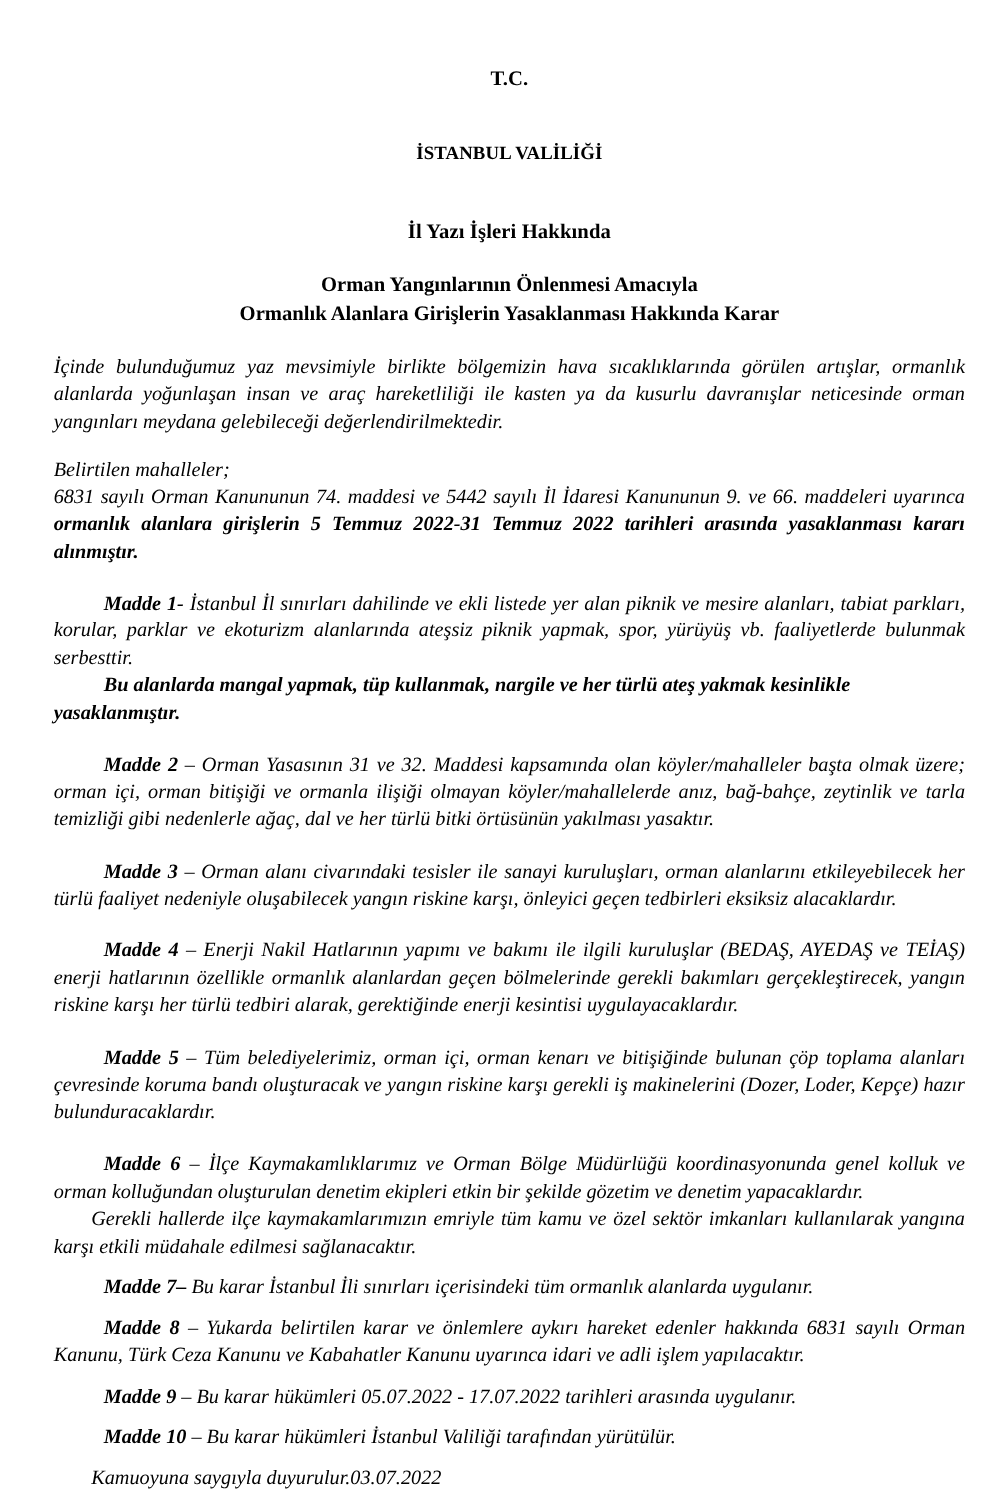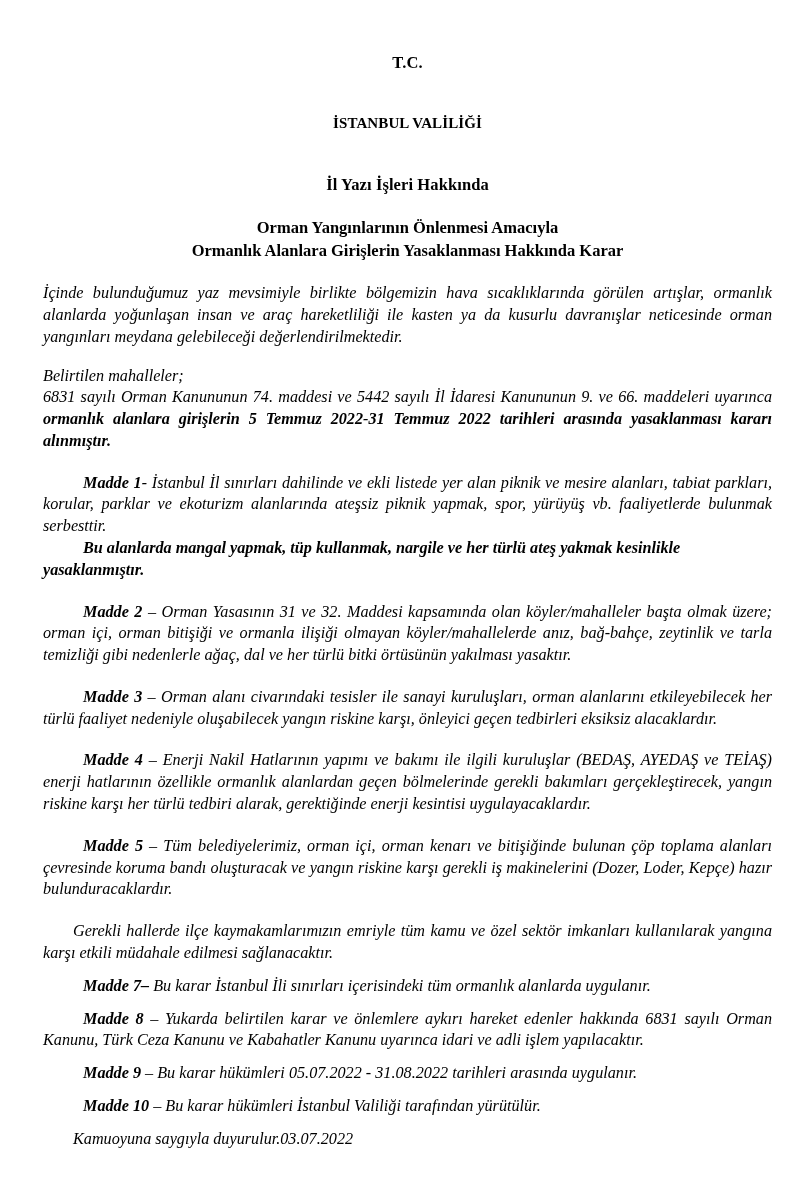--- a/index.html
+++ b/index.html
@@ -165,39 +165,42 @@
 
     <div class="gap-md"></div>
 
     <p class="para">
       <span class="indent"></span><b>Madde 5</b><span> – Tüm belediyelerimiz, orman içi, orman kenarı ve bitişiğinde bulunan çöp toplama alanları çevresinde koruma bandı oluşturacak ve yangın riskine karşı gerekli iş makinelerini (Dozer, Loder, Kepçe) hazır bulunduracaklardır.</span>
     </p>
 
     <div class="gap-md"></div>
 
     <p class="para">
+      <span class="indent"></span><b>Madde 6</b><span> – İlçe Kaymakamlıklarımız ve Orman Bölge Müdürlüğü koordinasyonunda genel kolluk ve orman kolluğundan oluşturulan denetim ekipleri etkin bir şekilde gözetim ve denetim yapacaklardır.</span>
+    </p>
+    <p class="para">
       <span class="indent-sm"></span><span>Gerekli hallerde ilçe kaymakamlarımızın emriyle tüm kamu ve özel sektör imkanları kullanılarak yangına karşı etkili müdahale edilmesi sağlanacaktır.</span>
     </p>
 
     <div class="gap-sm"></div>
 
     <p class="para flush">
       <span class="indent"></span><b>Madde 7–</b><span> Bu karar İstanbul İli sınırları içerisindeki tüm ormanlık alanlarda uygulanır.</span>
     </p>
 
     <div class="gap-sm"></div>
 
     <p class="para">
       <span class="indent"></span><b>Madde 8</b><span> – Yukarda belirtilen karar ve önlemlere aykırı hareket edenler hakkında 6831 sayılı Orman Kanunu, Türk Ceza Kanunu ve Kabahatler Kanunu uyarınca idari ve adli işlem yapılacaktır.</span>
     </p>
 
     <div class="gap-sm"></div>
 
     <p class="para flush">
-      <span class="indent"></span><b>Madde 9</b><span> – Bu karar hükümleri 05.07.2022 - 31.08.2022 tarihleri arasında uygulanır.</span>
+      <span class="indent"></span><b>Madde 9</b><span> – Bu karar hükümleri 05.07.2022 - 17.07.2022 tarihleri arasında uygulanır.</span>
     </p>
 
     <div class="gap-sm"></div>
 
     <p class="para flush">
       <span class="indent"></span><b>Madde 10</b><span> – Bu karar hükümleri İstanbul Valiliği tarafından yürütülür.</span>
     </p>
 
     <div class="gap-sm"></div>
 

